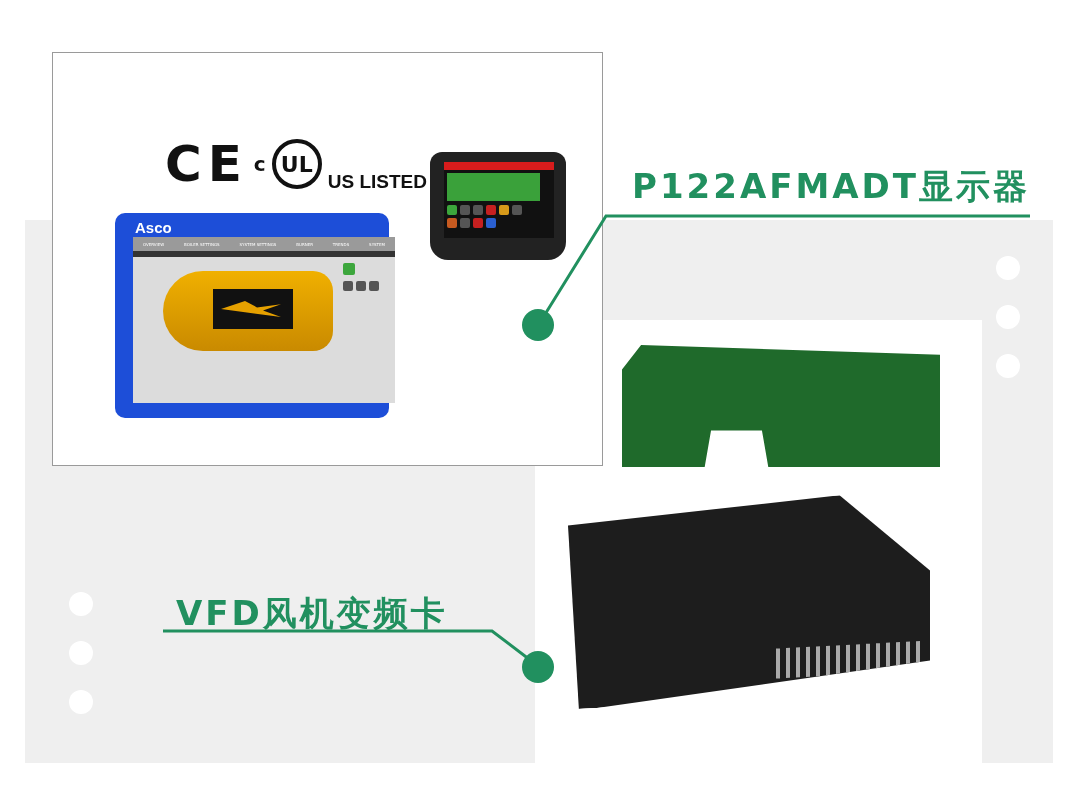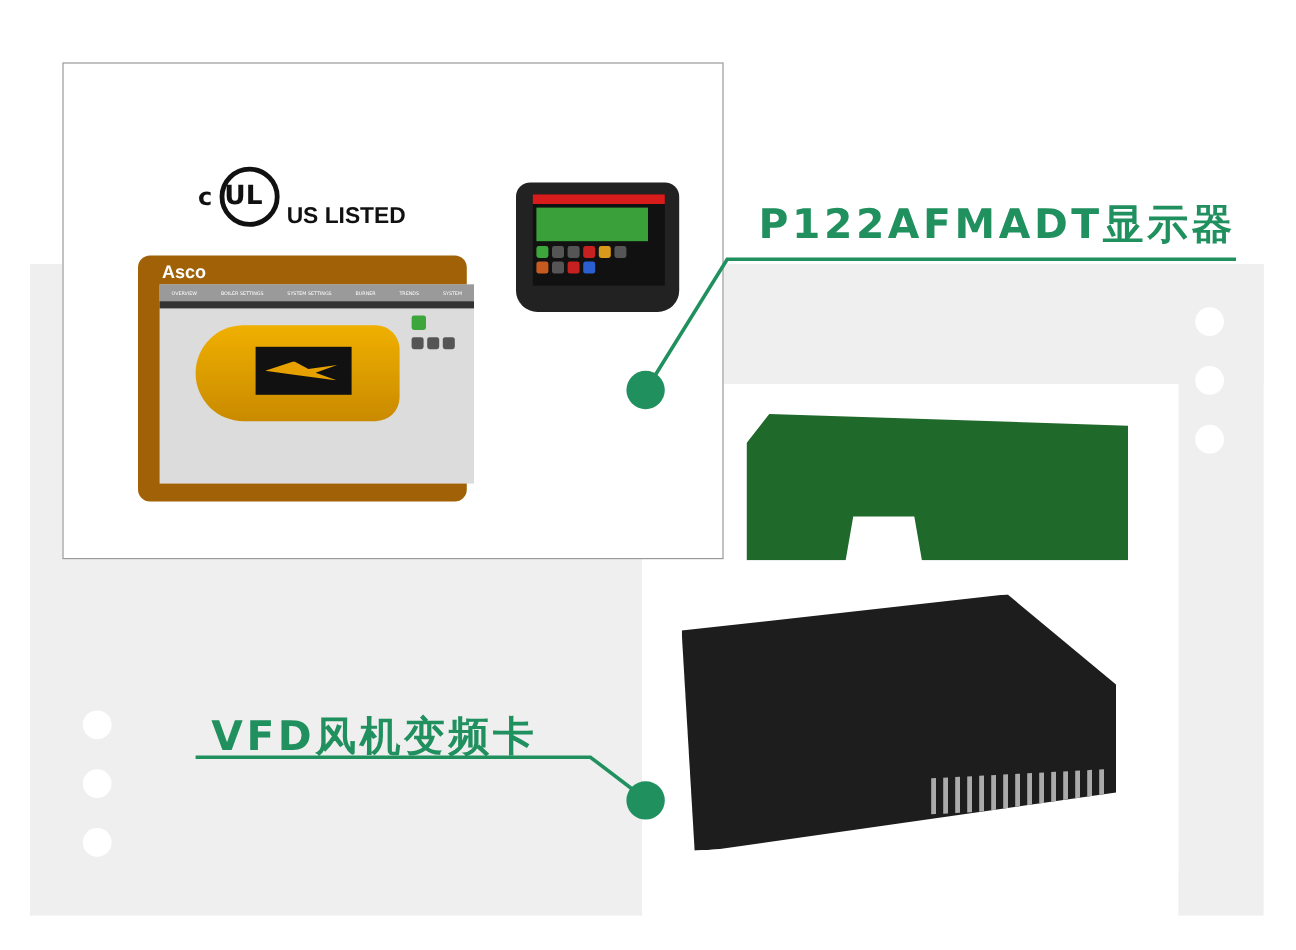--- a/index.html
+++ b/index.html
@@ -7,24 +7,24 @@
   .abs{position:absolute;}
   .gray{background:#efefef;}
   .dot{position:absolute;width:24px;height:24px;border-radius:50%;background:#ffffff;}
   .green-dot{position:absolute;width:32px;height:32px;border-radius:50%;background:#21905f;}
   .label{position:absolute;color:#21905f;font-weight:bold;letter-spacing:3px;white-space:nowrap;font-family:"DejaVu Sans",sans-serif;}
   .frame{position:absolute;left:52px;top:52px;width:549px;height:412px;border:1px solid #9a9a9a;background:#ffffff;}
   
   .cert{position:absolute;left:165px;top:135px;display:flex;align-items:center;gap:6px;color:#111;font-weight:bold;}
   .cert .ce{font-size:50px;letter-spacing:6px;font-family:"DejaVu Sans",sans-serif;}
   .cert .c{font-size:20px;}
-  .cert .ul{width:50px;height:50px;border:4px solid #111;border-radius:50%;display:flex;align-items:center;justify-content:flex-start;font-size:22px;box-sizing:border-box;}
+  .cert .ul{width:50px;height:50px;border:4px solid #111;border-radius:50%;display:flex;align-items:center;justify-content:center;font-size:22px;box-sizing:border-box;}
   .cert .us{font-size:19px;font-family:"Liberation Sans",sans-serif;margin-top:35px;}
   
-  .tablet{position:absolute;left:115px;top:213px;width:274px;height:205px;background:#a16207;border-radius:10px;}
+  .tablet{position:absolute;left:115px;top:213px;width:274px;height:205px;background:#1d4ed8;border-radius:10px;}
   .tablet .brand{position:absolute;left:20px;top:6px;color:#fff;font-weight:bold;font-size:15px;font-family:"Liberation Sans",sans-serif;}
   .tablet .screen{position:absolute;left:18px;top:24px;width:262px;height:166px;background:#dcdcdc;}
   .tablet .nav{height:14px;background:#9a9a9a;display:flex;justify-content:space-around;align-items:center;font-size:4px;color:#fff;}
   .tablet .bar{height:6px;background:#333;}
   .boiler{position:absolute;left:30px;top:34px;width:170px;height:80px;background:linear-gradient(#f0b000,#c98a00);border-radius:40px 20px 20px 40px;}
   .boiler .inner{position:absolute;left:50px;top:18px;width:80px;height:40px;background:#111;}
   .boiler .flame{position:absolute;left:8px;top:12px;width:60px;height:16px;background:#e6a100;clip-path:polygon(0 50%,40% 0,60% 40%,100% 20%,70% 60%,100% 100%,40% 70%);}
   .side-panel{position:absolute;left:210px;top:26px;width:48px;height:130px;font-size:4px;color:#666;}
   .pwr{width:12px;height:12px;background:#3ca63c;border-radius:2px;margin-bottom:6px;}
   .icons3{display:flex;gap:3px;}
@@ -53,20 +53,21 @@
 <div class="dot" style="left:996px;top:256px;"></div>
 <div class="dot" style="left:996px;top:305px;"></div>
 <div class="dot" style="left:996px;top:354px;"></div>
 <div class="dot" style="left:69px;top:592px;"></div>
 <div class="dot" style="left:69px;top:641px;"></div>
 <div class="dot" style="left:69px;top:690px;"></div>
 
 <div class="frame"></div>
 
 <div class="cert">
+  <span class="ce">CE</span>
   <span class="c">c</span>
   <span class="ul">
       <span>UL</span>
     </span>
   <span class="us">US LISTED</span>
 </div>
 
 <div class="tablet">
   <div class="brand">Asco</div>
   <div class="screen">

